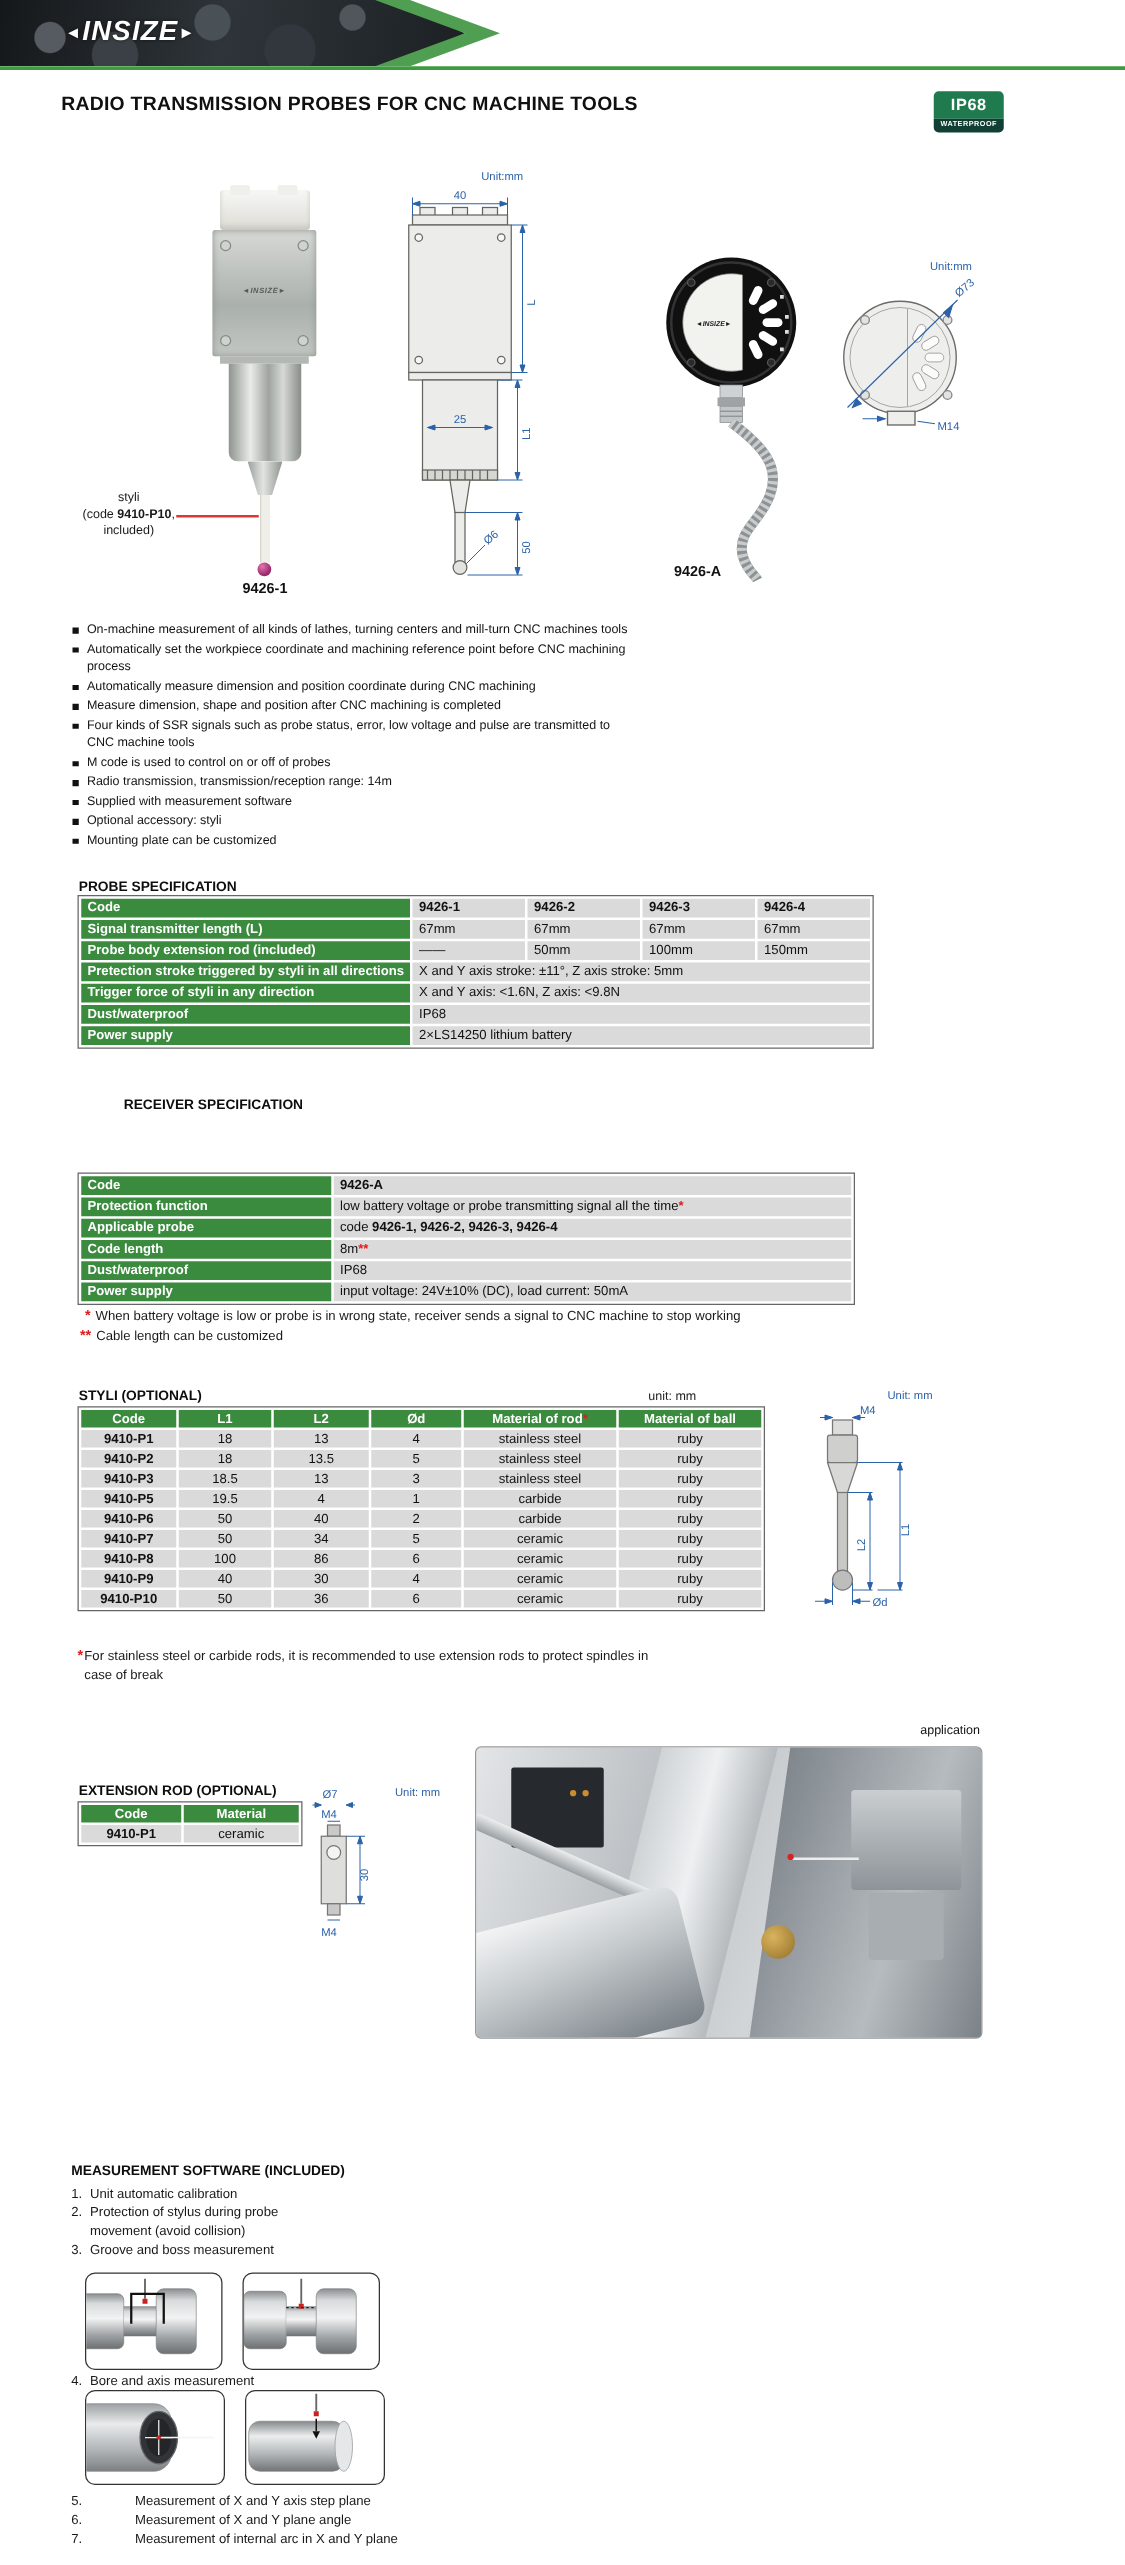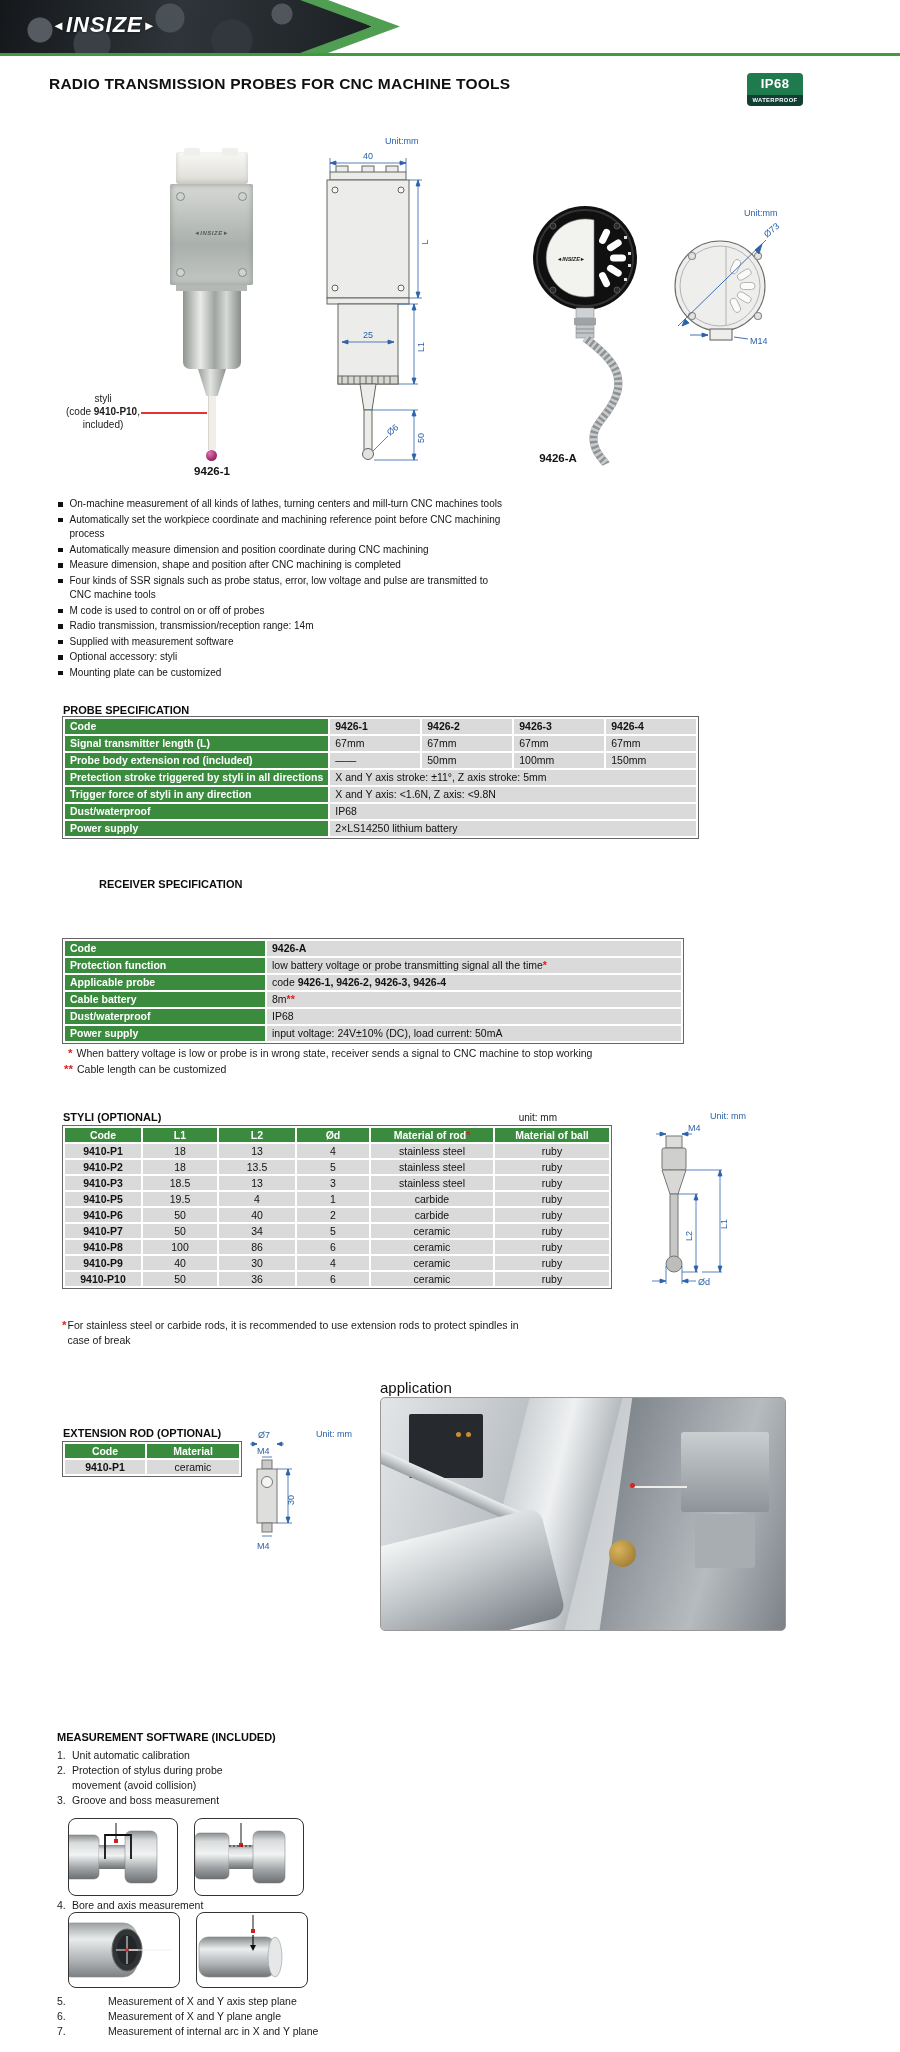--- a/index.html
+++ b/index.html
@@ -70,21 +70,21 @@
   
   .feature-list{left:58px;top:497px;width:446px;}
   .feature-item{display:flex;margin-bottom:1px;}
   .sq-bullet{flex:0 0 auto;width:4.5px;height:4.5px;background:#111;margin:5px 7px 0 0;}
   .feature-text{font-size:10px;line-height:14.5px;color:#141414;}
 
   .fn{display:flex;font-size:10.5px;line-height:15px;}
   .fn-star{flex:0 0 auto;color:#e01b1b;font-weight:bold;margin-right:4px;font-size:11.5px;}
 
   
-  .app-label{left:380px;top:1379px;width:404px;text-align:left;font-size:15px;color:#111;}
+  .app-label{left:380px;top:1379px;width:404px;text-align:right;font-size:10px;color:#111;}
   .app-photo{left:380px;top:1397px;width:404px;height:232px;border:1px solid #999;border-radius:5px;overflow:hidden;
       background:linear-gradient(108deg,#e3e5e7 0%,#b9bec2 35%,#d2d5d8 60%,#8f969b 100%);}
   .app-beam{position:absolute;left:120px;top:-40px;width:90px;height:320px;transform:rotate(14deg);
       background:linear-gradient(90deg,#cfd3d6,#eef0f1,#b5babe);}
   .app-panelR{position:absolute;right:-40px;top:-20px;width:210px;height:300px;transform:rotate(8deg);
       background:linear-gradient(100deg,#7d848a,#b6bbbf 50%,#646b71);}
   .app-darkbox{position:absolute;left:28px;top:16px;width:74px;height:64px;background:#26292d;border-radius:2px;}
   .app-dot{position:absolute;width:5px;height:5px;border-radius:50%;background:#c98f2e;}
   .app-cable{position:absolute;left:-12px;top:86px;width:175px;height:13px;border-radius:7px;transform:rotate(24deg);
       background:linear-gradient(180deg,#eceeef,#9aa0a4);}
@@ -383,21 +383,21 @@
     </tr>
     <tr>
       <td class="lbl">Protection function</td>
       <td class="val"><span>low battery voltage or probe transmitting signal all the time</span><span class="red">*</span></td>
     </tr>
     <tr>
       <td class="lbl">Applicable probe</td>
       <td class="val"><span>code </span><span class="bold">9426-1, 9426-2, 9426-3, 9426-4</span></td>
     </tr>
     <tr>
-      <td class="lbl">Cable battery</td>
+      <td class="lbl">Code length</td>
       <td class="val"><span>8m</span><span class="red">**</span></td>
     </tr>
     <tr>
       <td class="lbl">Dust/waterproof</td>
       <td class="val">IP68</td>
     </tr>
     <tr>
       <td class="lbl">Power supply</td>
       <td class="val">input voltage: 24V±10% (DC), load current: 50mA</td>
     </tr>

